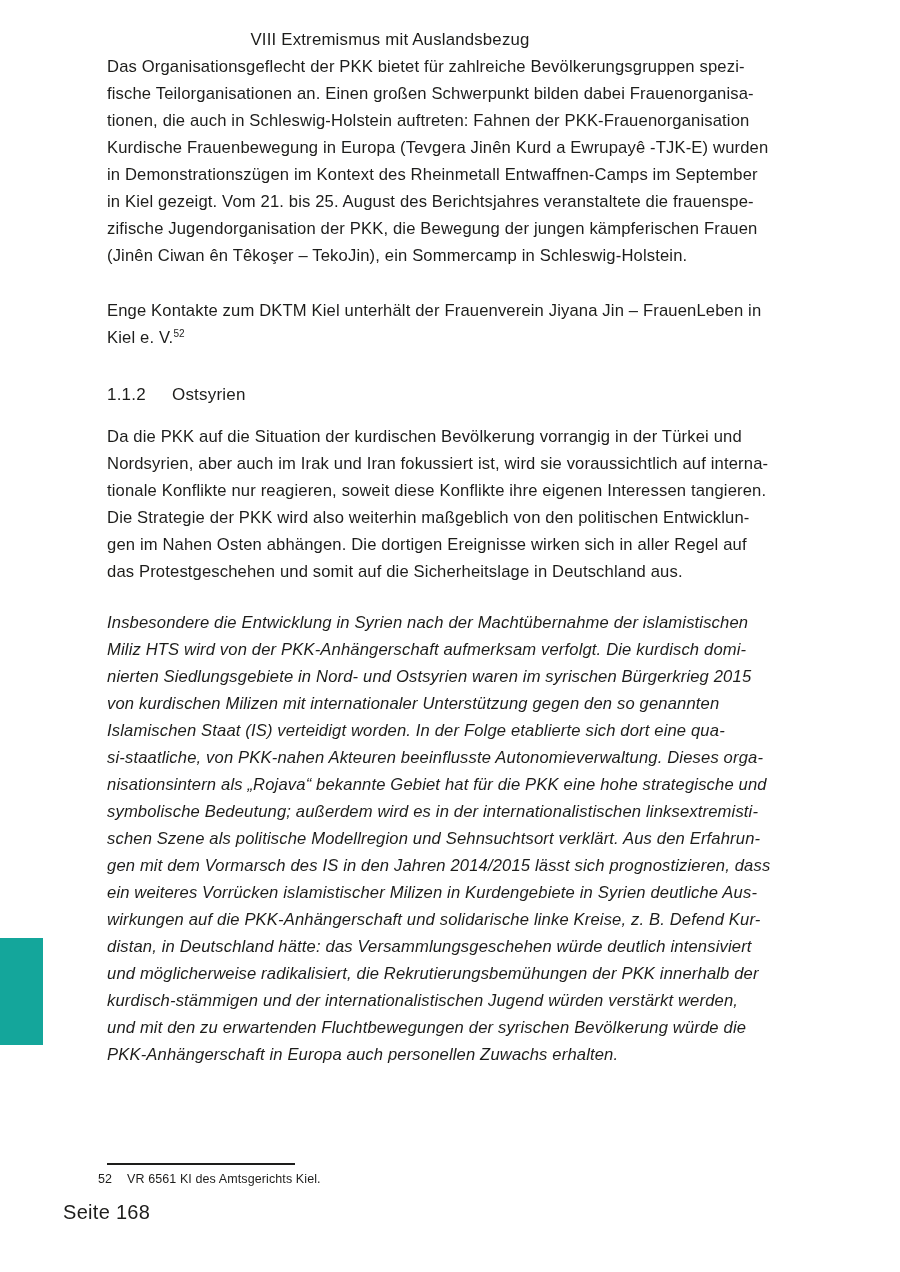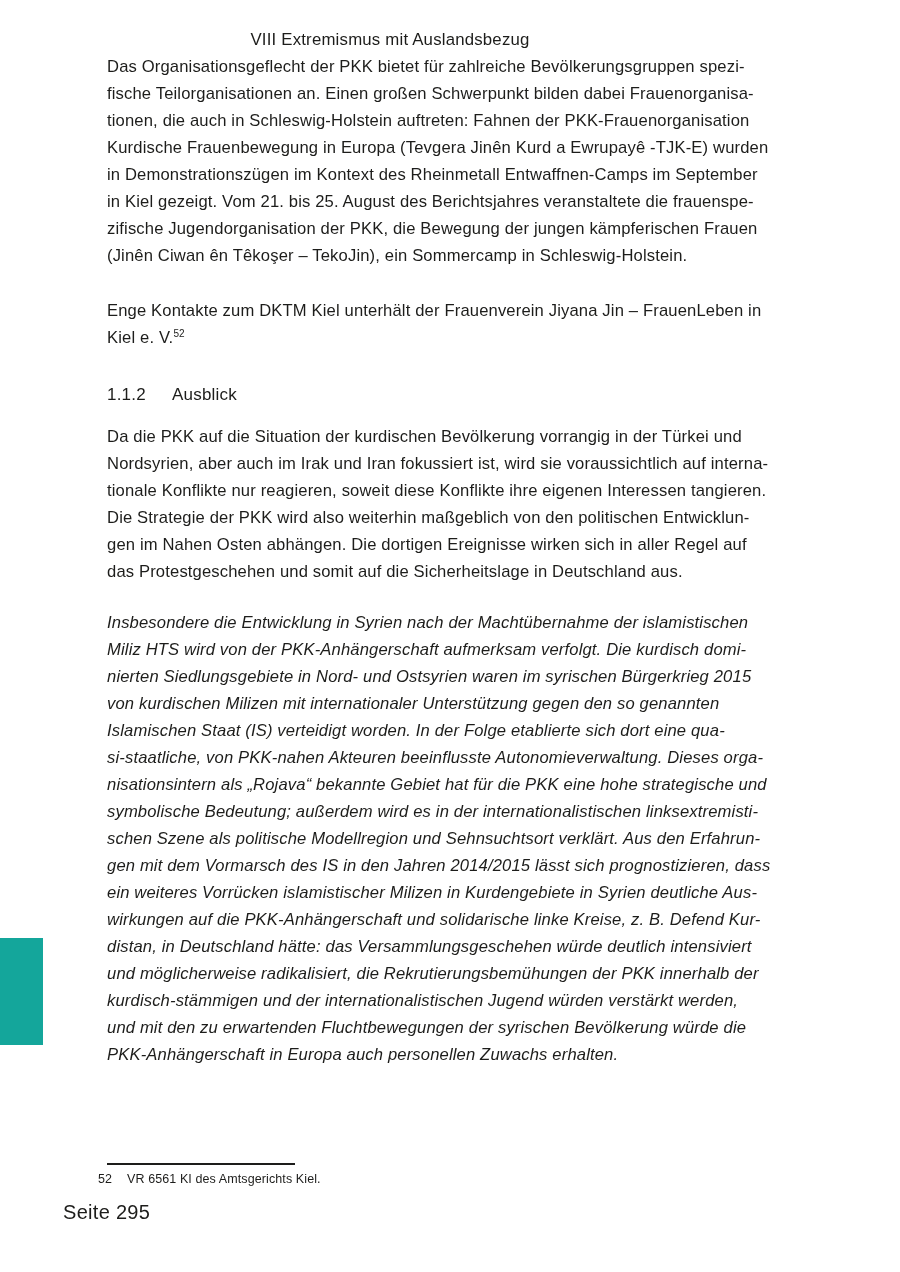--- a/index.html
+++ b/index.html
@@ -111,21 +111,21 @@
 tionen, die auch in Schleswig-Holstein auftreten: Fahnen der PKK-Frauenorganisation
 Kurdische Frauenbewegung in Europa (Tevgera Jinên Kurd a Ewrupayê -TJK-E) wurden
 in Demonstrationszügen im Kontext des Rheinmetall Entwaffnen-Camps im September
 in Kiel gezeigt. Vom 21. bis 25. August des Berichtsjahres veranstaltete die frauenspe-
 zifische Jugendorganisation der PKK, die Bewegung der jungen kämpferischen Frauen
 (Jinên Ciwan ên Têkoşer – TekoJin), ein Sommercamp in Schleswig-Holstein.</p>
 
     <p class="para para-3"><span>Enge Kontakte zum DKTM Kiel unterhält der Frauenverein Jiyana Jin – FrauenLeben in
 Kiel e. V.</span><sup class="fn-ref">52</sup></p>
 
-    <h2 class="section-heading"><span class="num">1.1.2</span><span>Ausblick</span></h2>
+    <h2 class="section-heading"><span class="num">1.1.2</span><span>Ostsyrien</span></h2>
 
     <p class="para para-4">Da die PKK auf die Situation der kurdischen Bevölkerung vorrangig in der Türkei und
 Nordsyrien, aber auch im Irak und Iran fokussiert ist, wird sie voraussichtlich auf interna-
 tionale Konflikte nur reagieren, soweit diese Konflikte ihre eigenen Interessen tangieren.
 Die Strategie der PKK wird also weiterhin maßgeblich von den politischen Entwicklun-
 gen im Nahen Osten abhängen. Die dortigen Ereignisse wirken sich in aller Regel auf
 das Protestgeschehen und somit auf die Sicherheitslage in Deutschland aus.</p>
 
     <p class="para para-5">Insbesondere die Entwicklung in Syrien nach der Machtübernahme der islamistischen
 Miliz HTS wird von der PKK-Anhängerschaft aufmerksam verfolgt. Die kurdisch domi-
@@ -146,15 +146,15 @@
 PKK-Anhängerschaft in Europa auch personellen Zuwachs erhalten.</p>
 
   </div>
 
   <div class="accent-mark" style="background: rgb(20, 166, 155);"></div>
 
   <div class="footnote-rule"></div>
 
   <div class="footnote"><span class="fn-marker">52</span><span>VR 6561 KI des Amtsgerichts Kiel.</span></div>
 
-  <div class="page-number">Seite 295</div>
+  <div class="page-number">Seite 168</div>
 
 </div>
 
 </body></html>

